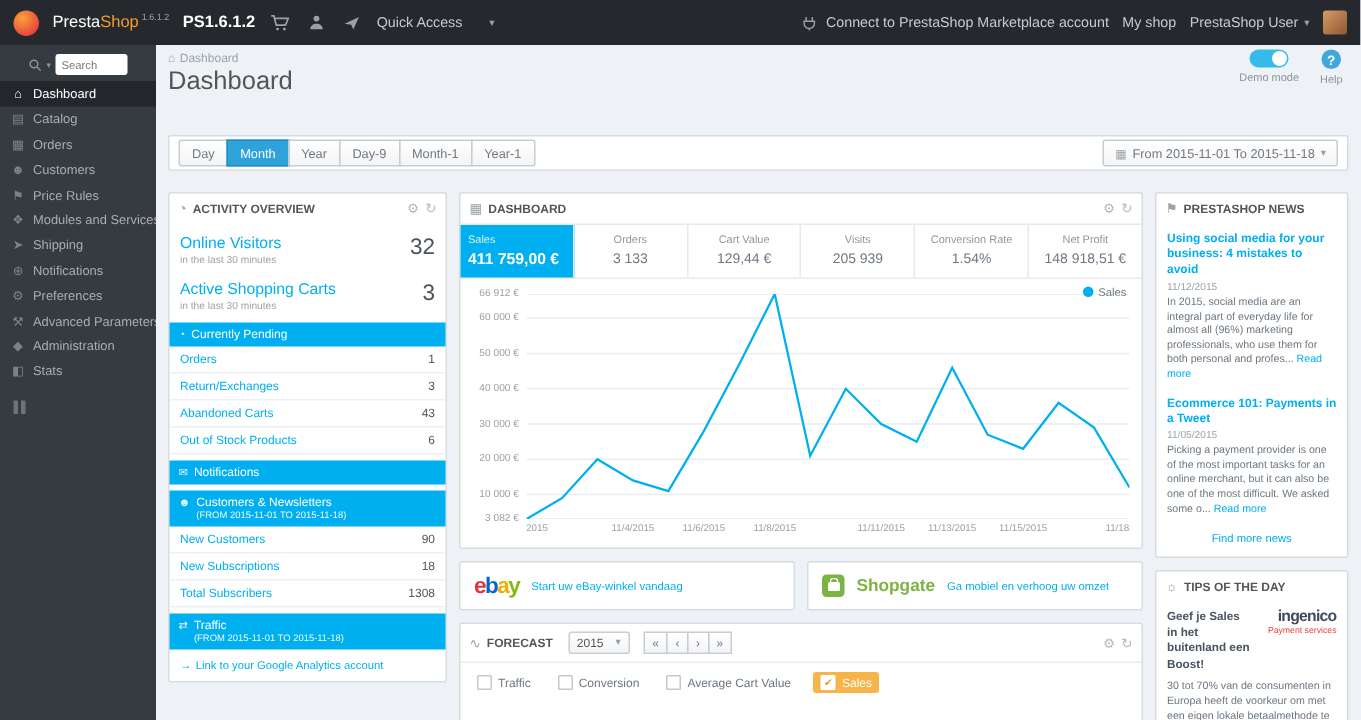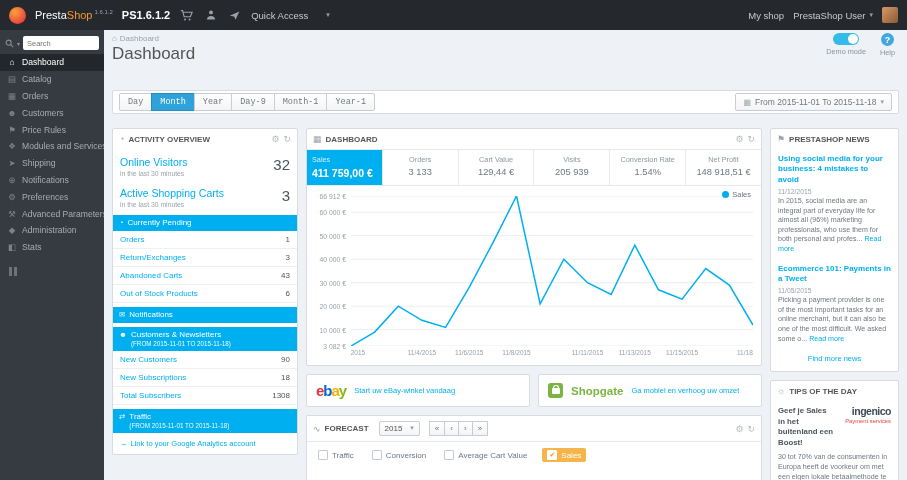--- a/index.html
+++ b/index.html
@@ -17,21 +17,21 @@
   .tb-icon{width:15px;height:15px;display:inline-flex;align-items:center;justify-content:center;cursor:pointer;flex:none}
   .quick-access{color:#c7cbcf;font-size:9.5px;display:flex;gap:18px;align-items:center;cursor:pointer}
   .caret{font-size:7px;color:#9aa0a6}
   .tb-right{font-size:9.5px;color:#c7cbcf}
   .mp-link,.user-menu{display:flex;align-items:center;gap:4px;cursor:pointer;white-space:nowrap}
   .myshop{cursor:pointer;white-space:nowrap}
   .avatar{width:16px;height:16px;border-radius:2px;background:linear-gradient(135deg,#d89a66,#8a5a34);flex:none;cursor:pointer}
 
   
   .sidebar{position:absolute;top:30px;left:0;width:104px;height:450px;background:#363a41;z-index:10}
-  .search-box{display:flex;align-items:center;gap:3px;padding:0 5px;height:22px;margin-top:2px}
+  .search-box{display:flex;align-items:center;gap:3px;padding:0 19px;height:22px;margin-top:2px}
   .search-box .sb-caret{font-size:6px;color:#8b9196}
   .search-box input{flex:1;min-width:0;height:14px;border:none;outline:none;border-radius:2px;background:#fff;font-size:7.5px;padding:0 4px;font-family:"Liberation Sans",sans-serif;color:#555}
   .nav-item{display:flex;align-items:center;gap:5px;padding:0 7px;height:16.8px;color:#a9adb2;font-size:8.6px;cursor:pointer;white-space:nowrap;overflow:hidden}
   .nav-item .ni-icon{width:10px;font-size:8.5px;text-align:center;color:#7d8288;flex:none}
   .nav-item.active{background:#23262a;color:#fff}
   .nav-item.active .ni-icon{color:#fff}
   .collapse-ctl{margin:11px 9px;display:flex;gap:2px;cursor:pointer}
   .collapse-ctl i{width:3px;height:9px;background:#6e7378;display:block}
 
   
@@ -39,21 +39,21 @@
   .crumb{font-size:8px;color:#98a3ab;display:flex;gap:3px;align-items:center}
   .title{font-size:17px;color:#555;font-weight:normal;margin-top:1px}
   .head-controls{position:absolute;top:3px;right:12px;display:flex;gap:14px}
   .ctrl{display:flex;flex-direction:column;align-items:center;gap:2px;font-size:7.3px;color:#8a939b}
   .toggle{width:26px;height:12px;border-radius:7px;background:#35bbe9;position:relative;cursor:pointer;display:block}
   .toggle .knob{position:absolute;right:1px;top:1px;width:10px;height:10px;border-radius:50%;background:#fff}
   .help-btn{width:13px;height:13px;border-radius:50%;background:#41a8dd;color:#fff;font-size:9px;display:flex;align-items:center;justify-content:center;cursor:pointer;font-weight:bold}
 
   .filter-bar{margin-top:26px;background:#fff;border:1px solid #d8dbe0;border-radius:2px;height:24px;display:flex;align-items:center;padding:0 6px}
   .btn-group{display:flex}
-  .fbtn{font-size:8.5px;color:#707980;background:linear-gradient(#fff,#f3f4f6);border:1px solid #c8cdd2;padding:3px 8px;margin-left:-1px;cursor:pointer;font-family:Liberation Mono, monospace}
+  .fbtn{font-size:8.5px;color:#707980;background:linear-gradient(#fff,#f3f4f6);border:1px solid #c8cdd2;padding:3px 8px;margin-left:-1px;cursor:pointer;font-family:Liberation Sans, sans-serif}
   .fbtn:first-child{border-radius:2px 0 0 2px;margin-left:0}
   .fbtn.last{border-radius:0 2px 2px 0}
   .fbtn.active{background:#2fa3d9;border-color:#1e90c5;color:#fff}
   .date-btn{margin-left:auto;display:flex;align-items:center;gap:4px;font-size:8.5px;color:#707980;background:linear-gradient(#fff,#f3f4f6);border:1px solid #c8cdd2;border-radius:2px;padding:3px 7px;cursor:pointer;font-family:"Liberation Sans",sans-serif}
   .date-btn .cal{font-size:8px;color:#9aa4ab}
 
   .columns{display:flex;gap:8px;margin-top:14px;align-items:flex-start}
   .col-left{width:186px;flex:none}
   .col-mid{flex:1;min-width:0}
   .col-right{width:129px;flex:none}
@@ -164,20 +164,28 @@
       <svg width="11" height="11" viewBox="0 0 16 16" fill="#9aa0a6">
           <path d="M1 8.5 15 2 9.5 14l-2-4.5z"></path>
         </svg>
     </span>
     <span class="quick-access">
       <span>Quick Access</span>
       <span class="caret">▾</span>
     </span>
   </div>
   <div class="tb-right">
+    <span class="mp-link">
+      <span class="tb-icon">
+        <svg width="11" height="11" viewBox="0 0 16 16" fill="none" stroke="#9aa0a6" stroke-width="1.4">
+            <path d="M5 2v4M11 2v4M3 6h10v2a5 5 0 0 1-10 0zM8 13v2"></path>
+          </svg>
+      </span>
+      <span>Connect to PrestaShop Marketplace account</span>
+    </span>
     <span class="myshop">My shop</span>
     <span class="user-menu">
       <span>PrestaShop User</span>
       <span class="caret">▾</span>
     </span>
     <span class="avatar"></span>
   </div>
 </header>
 
 <aside class="sidebar">

